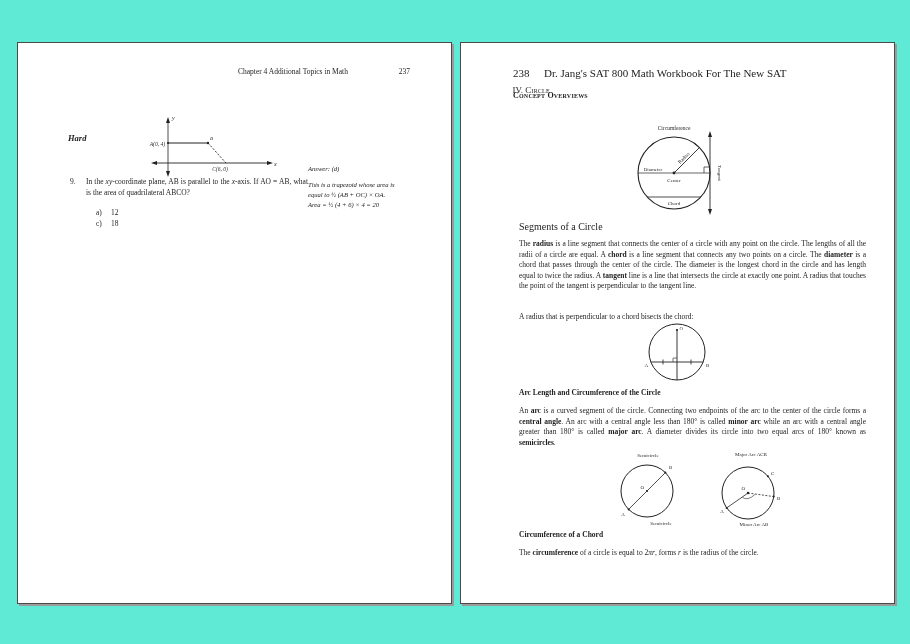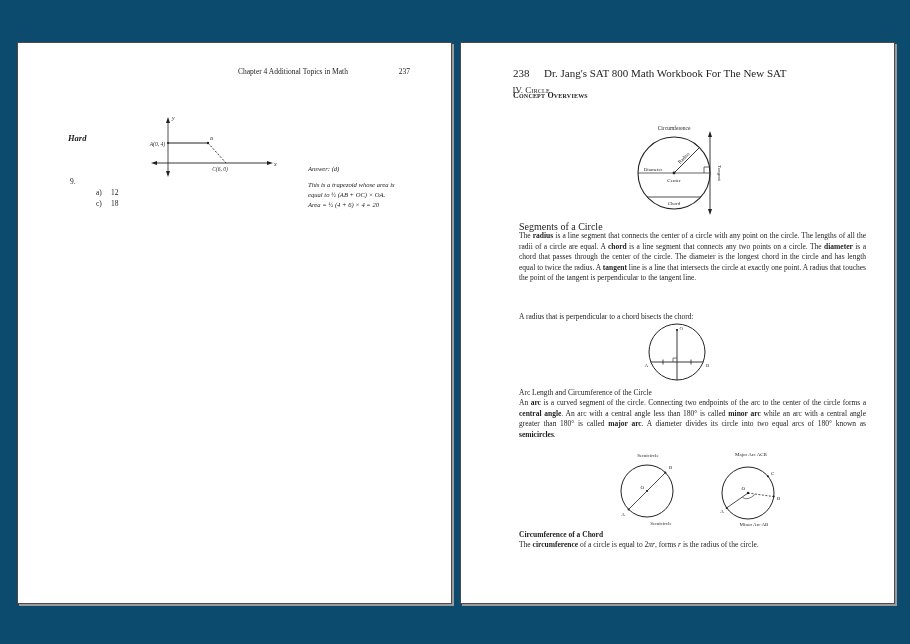--- a/index.html
+++ b/index.html
@@ -1,52 +1,52 @@
 <!DOCTYPE html>
 <html><head>
 <meta charset="utf-8">
 <style>
   html,body{margin:0;padding:0;background:#ffffff;}
-  .canvas{position:relative;width:910px;height:644px;background:#0c4a6e;overflow:hidden;
+  .canvas{position:relative;width:910px;height:644px;background:#5eead4;overflow:hidden;
           font-family:"Liberation Serif", serif;color:#1c1c1c;}
   .page{position:absolute;top:42px;width:433px;height:560px;background:#fff;
         border:1px solid #4a4a4a;box-shadow:2px 2px 0 #9b9b9b;}
   #left-page{left:17px;}
   #right-page{left:460px;}
   .abs{position:absolute;}
   .b{font-weight:bold;}
   .i{font-style:italic;}
   
   .lp-header{left:220px;top:24px;width:172px;display:flex;justify-content:space-between;font-size:7.5px;}
   .hard{left:50px;top:42px;font-size:8.5px;font-weight:bold;font-style:italic;margin-top:48px;}
   .fig-lp{left:128px;top:66px;}
   .answer-col{left:290px;top:122px;width:108px;font-size:6.6px;font-style:italic;color:#222;}
   .ans-label{margin-bottom:8px;}
   .ans-expl div{line-height:10.2px;}
   .question{left:52px;top:134px;width:260px;font-size:7.5px;}
   .q-row{display:flex;}
   .q-num{width:16px;flex:none;}
   .q-text{width:222px;text-align:justify;line-height:10.6px;display:inline-block;}
-  .choices{padding-left:26px;margin-top:2px;}
+  .choices{padding-left:26px;margin-top:10px;}
   .choice{line-height:10.9px;}
   .choice .cl{display:inline-block;width:13px;}
   
   .rp-header{left:52px;top:24px;font-size:11px;display:flex;}
   .rp-header .pn{width:31px;flex:none;}
   .section-line{left:36px;top:42px;font-size:9px;}
   .section-line .num{display:inline-block;width:26px;text-align:right;}
   .sc{font-variant:small-caps;letter-spacing:0.2px;}
   .subsection{left:52px;top:48px;font-size:8px;font-weight:bold;}
   .fig1{left:135px;top:78px;}
   .h-seg{left:58px;top:178px;font-size:10px;font-weight:normal;}
-  .para{left:58px;width:347px;font-size:7.5px;line-height:10.6px;text-align:justify;}
+  .para{left:58px;width:347px;font-size:7.5px;line-height:10.6px;text-align:justify;margin-top:8px;}
   .p-seg{top:188px;}
   .note{left:58px;top:269px;font-size:7.5px;}
   .fig2{left:176px;top:277px;}
-  .h-arc{left:58px;top:345px;font-size:7.5px;font-weight:normal;}
+  .h-arc{left:58px;top:345px;font-size:7.5px;font-weight:bold;}
   .p-arc{top:355px;}
   .fig3{left:140px;top:407px;}
   .fig4{left:240px;top:406px;}
   .h-circ{left:58px;top:487px;font-size:7.5px;font-weight:bold;}
   .p-circ{top:497px;}
   svg{overflow:visible;}
   svg line, svg circle, svg path, svg ellipse{stroke:#222;fill:none;}
   svg polygon{fill:#222;stroke:none;}
   svg circle.dot{fill:#222;stroke:none;}
   svg text{font-family:"Liberation Serif", serif;fill:#2a2a2a;stroke:none;}
@@ -92,20 +92,21 @@
       <div class="ans-expl">
         <div>This is a trapezoid whose area is</div>
         <div>equal to ½ (AB + OC) × OA.</div>
         <div>Area = ½ (4 + 6) × 4 = 20</div>
       </div>
     </div>
 
     <div class="abs question">
       <div class="q-row">
         <span class="q-num">9.</span>
+        <span class="q-text"><span>In the </span><span class="i">xy</span><span>-coordinate plane, AB is parallel to the </span><span class="i">x</span><span>-axis. If AO = AB, what is the area of quadrilateral ABCO?</span></span>
       </div>
       <div class="choices">
         <div class="choice">
           <span class="cl">a)</span>
           <span>12</span>
         </div>
         <div class="choice">
           <span class="cl">c)</span>
           <span>18</span>
         </div>

